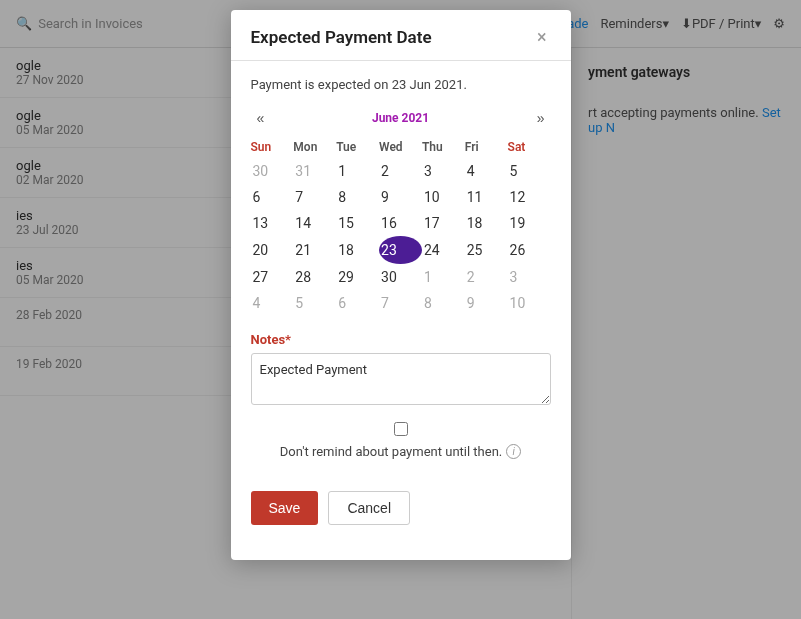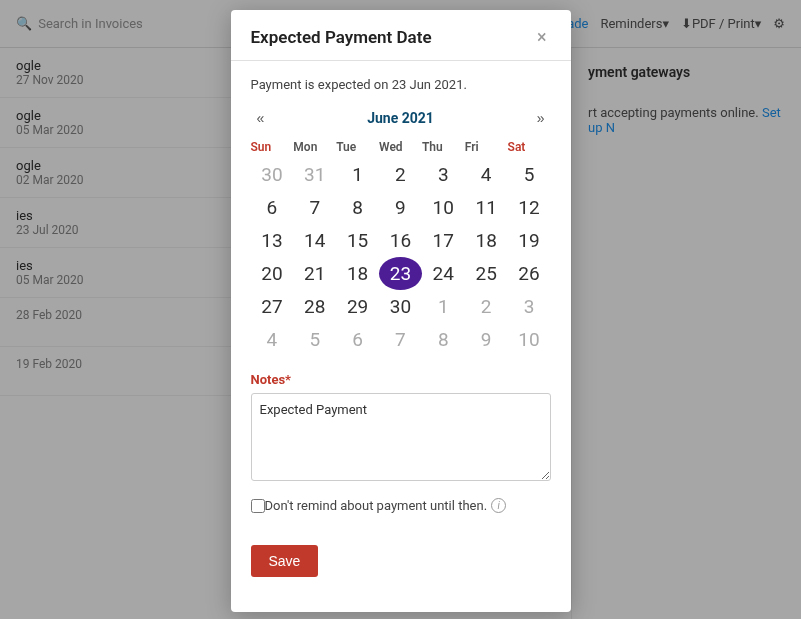--- a/index.html
+++ b/index.html
@@ -209,22 +209,22 @@
       color: #555;
       cursor: pointer;
       font-size: 14px;
       padding: 2px 6px;
       border: none;
       background: none;
     }
 
     .cal-month {
       font-weight: 700;
-      font-size: 14px;
-      color: #0c4a6e;
+      font-size: 12px;
+      color: #a21caf;
     }
 
     .cal-grid {
       width: 100%;
       border-collapse: collapse;
     }
 
     .cal-grid th {
       text-align: left;
       font-size: 12px;
@@ -232,23 +232,22 @@
       color: #555;
       padding: 4px 0;
       width: 40px;
     }
 
     .cal-grid th.sun, .cal-grid th.sat {
       color: #c0392b;
     }
 
     .cal-grid td {
-      text-align: center;
       padding: 5px 2px;
-      font-size: 19px;
+      font-size: 14px;
       color: #333;
       cursor: pointer;
       border-radius: 50%;
     }
 
     .cal-grid td.other-month {
       color: #aaa;
     }
 
     .cal-grid td.selected {
@@ -262,36 +261,38 @@
     
     .notes-label {
       font-size: 13px;
       font-weight: 700;
       color: #c0392b;
       margin-bottom: 6px;
     }
 
     .notes-textarea {
       width: 100%;
-      height: 88px;
+      height: 52px;
       border: 1px solid #ccc;
       border-radius: 3px;
       padding: 8px;
       font-size: 13px;
       font-family: inherit;
       resize: vertical;
       color: #333;
       outline: none;
     }
 
     .reminder-row {
       display: flex;
       align-items: center;
+      gap: 8px;
       margin-top: 14px;
       margin-bottom: 16px;
+      flex-direction: column;
     }
 
     .reminder-checkbox {
       cursor: pointer;
       width: 14px;
       height: 14px;
     }
 
     .reminder-label {
       font-size: 13px;
@@ -543,14 +544,15 @@
       <input type="checkbox" class="reminder-checkbox" style="">
       <label class="reminder-label">
         <span>Don't remind about payment until then.</span>
         <span class="info-icon">i</span>
       </label>
     </div>
   </div>
 
   <div class="modal-footer">
     <button class="btn-save">Save</button>
+    <button class="btn-cancel">Cancel</button>
   </div>
 </div>
 
 </body></html>

